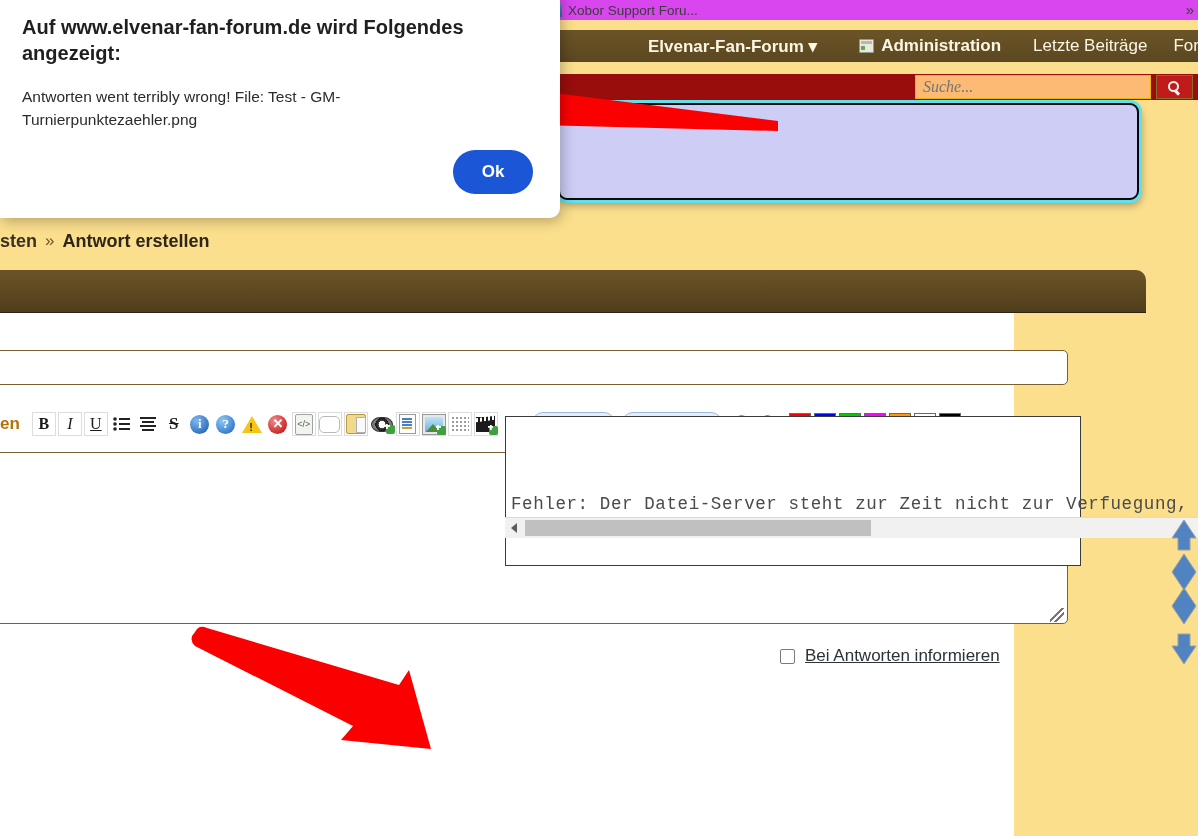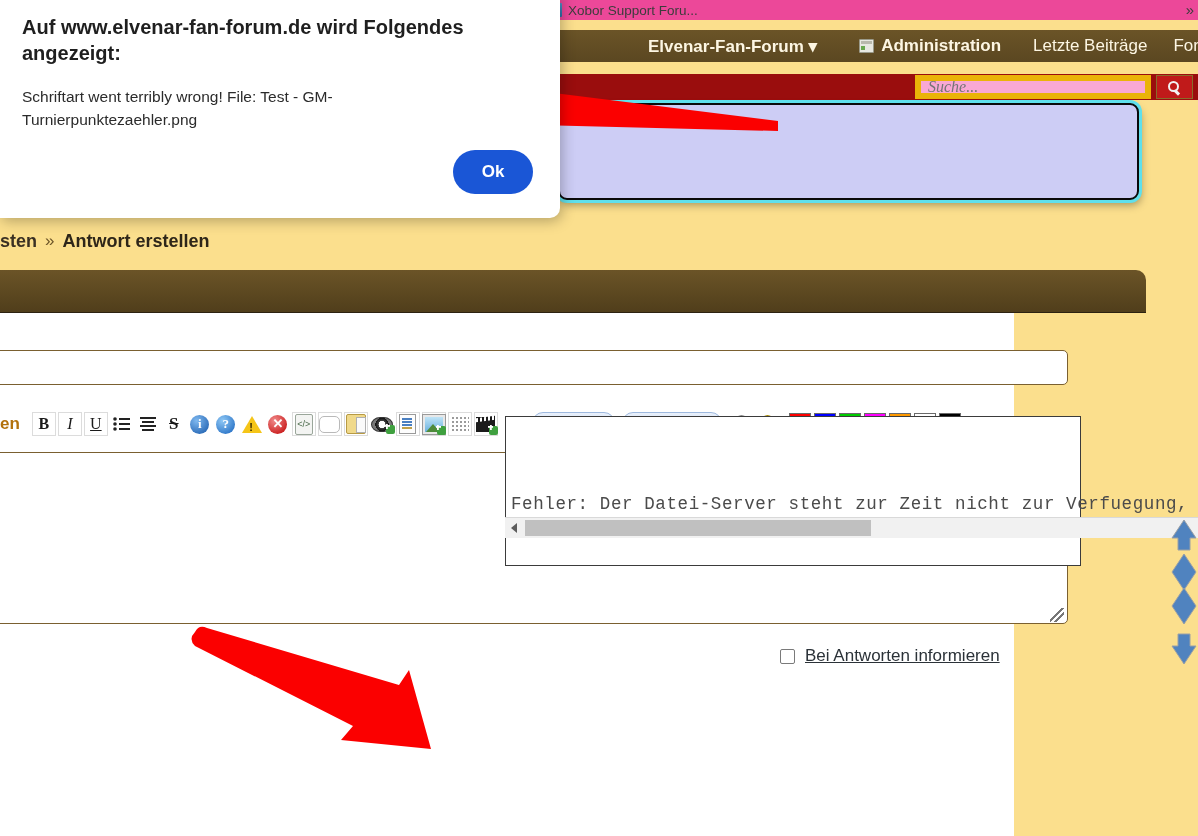--- a/index.html
+++ b/index.html
@@ -6,21 +6,21 @@
   body{
     width:1198px;height:836px;overflow:hidden;position:relative;
     background:#ffffff;
     font-family:"Liberation Sans", sans-serif;
   }
   .page{position:absolute;inset:0;overflow:hidden;}
 
   
   #browser-chrome{
     position:absolute;left:0;top:0;width:1198px;height:20px;
-    background:#ec4899;
+    background:#d946ef;
   }
   #browser-tab{
     position:absolute;left:550px;top:0;height:20px;
     display:flex;align-items:center;gap:6px;
   }
   #tab-favicon{
     width:12px;height:14px;position:relative;flex:0 0 auto;
   }
   #tab-favicon .fav{
     position:absolute;left:0;top:0;width:12px;height:14px;
@@ -68,21 +68,21 @@
     content:"";position:absolute;left:1px;top:6px;width:4px;height:4px;background:#6aa84f;
   }
 
   
   #searchbar{
     position:absolute;left:552px;top:74px;width:646px;height:26px;
     background:#9a0d0d;
   }
   #search-input{
     position:absolute;left:363px;top:1px;width:236px;height:24px;
-    border:6px solid #eab308;background:#f9a8d4;
+    border:1px solid #eab308;background:#fdba74;
     font-family:"Liberation Serif", serif;font-style:italic;
     font-size:16px;color:#555;padding:4px 7px;box-sizing:border-box;
     outline:none;
   }
   #search-button{
     position:absolute;left:604px;top:1px;width:37px;height:24px;
     background:#c01a1a;border:1px solid #8a6b2a;box-sizing:border-box;
     display:flex;align-items:center;justify-content:center;cursor:pointer;
   }
   #search-button .magnifier{
@@ -485,17 +485,17 @@
         <span class="fav"></span>
         <span class="favx">X</span>
       </span>
       <span id="tab-title">Xobor Support Foru...</span>
     </div>
     <span id="chrome-overflow">»</span>
   </div>
 
   <div id="js-dialog">
     <div id="dialog-title">Auf www.elvenar-fan-forum.de wird Folgendes angezeigt:</div>
-    <div id="dialog-message">Schriftart went terribly wrong! File: Test - GM-Turnierpunktezaehler.png</div>
+    <div id="dialog-message">Antworten went terribly wrong! File: Test - GM-Turnierpunktezaehler.png</div>
     <button id="dialog-ok">Ok</button>
   </div>
 
 </div>
 
 </body></html>

